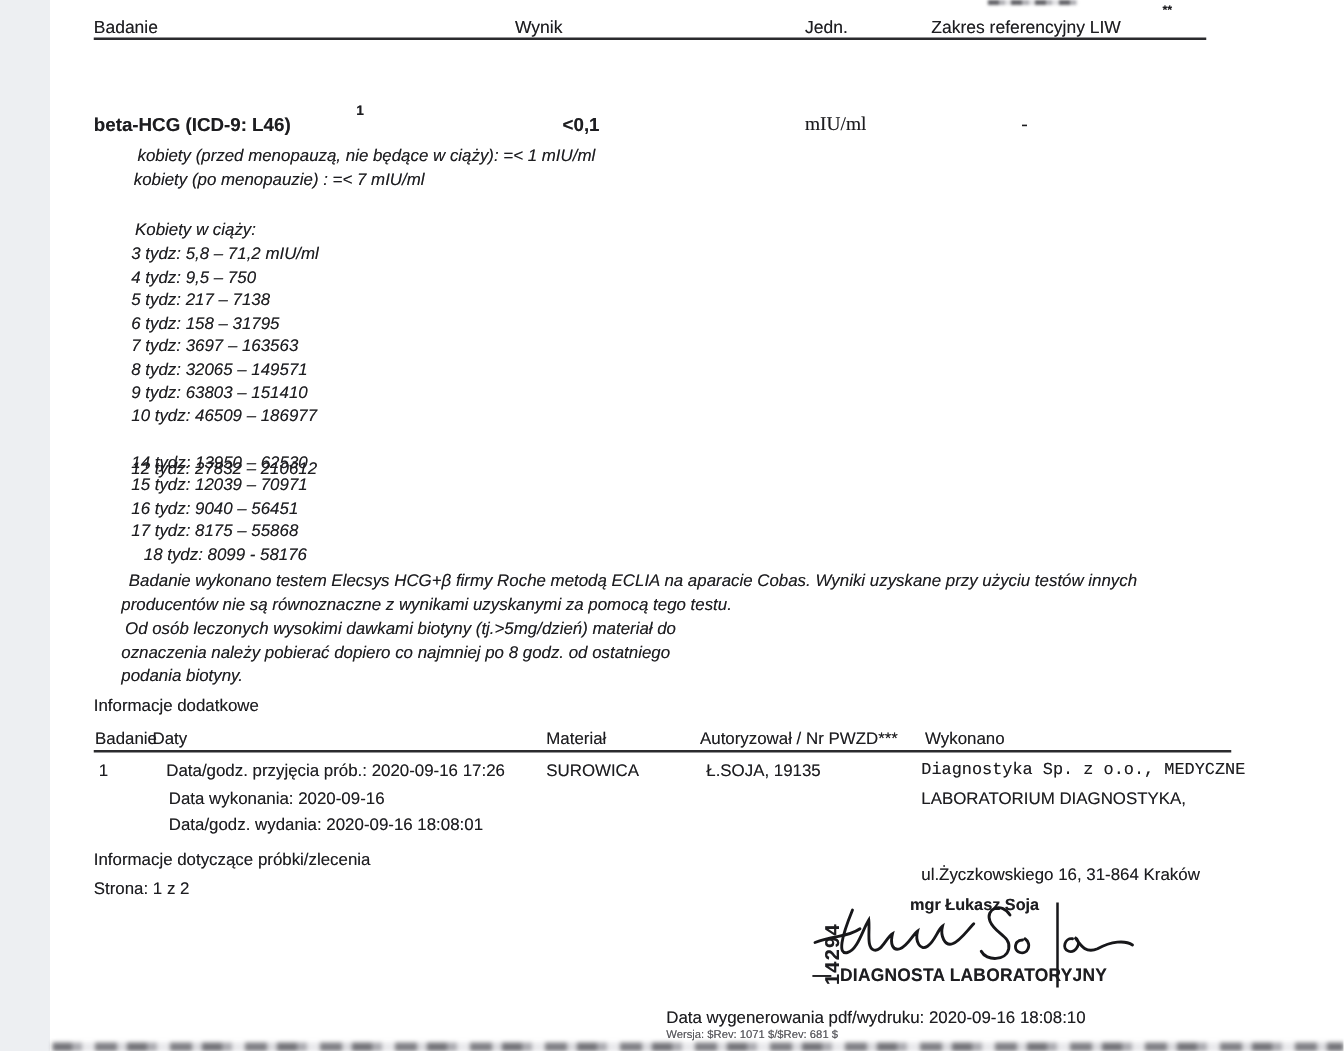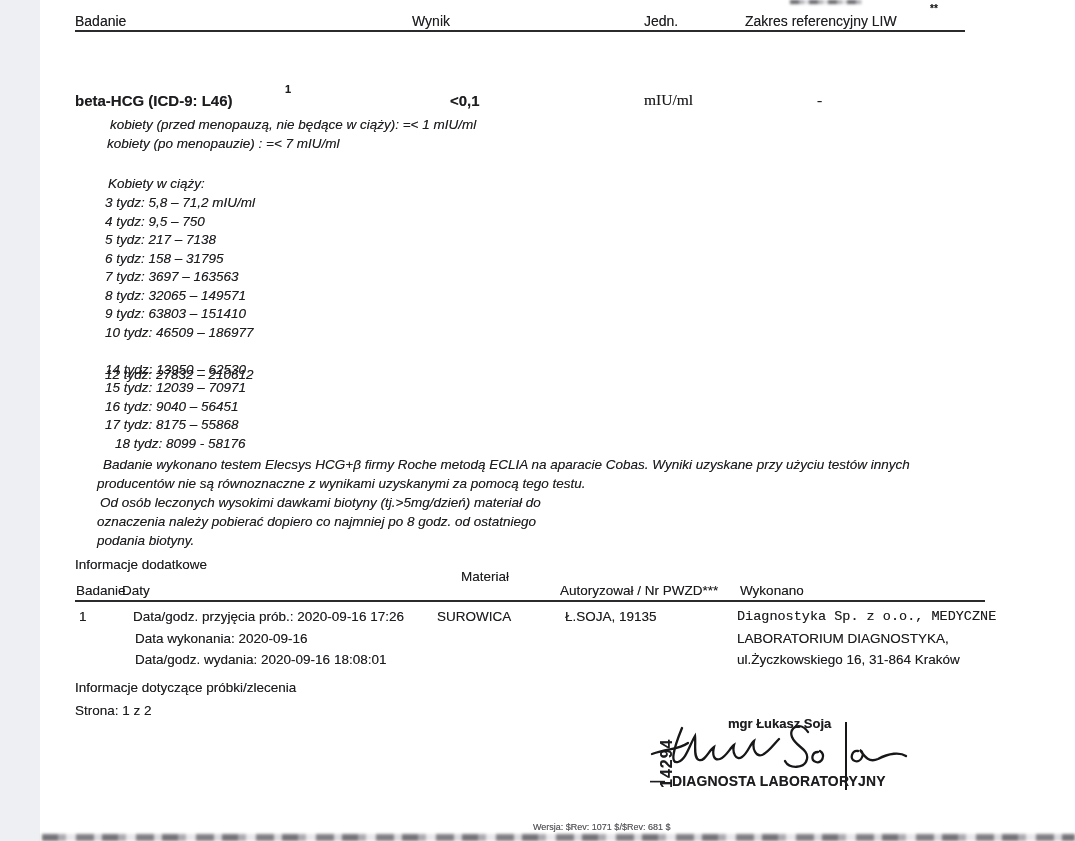--- a/index.html
+++ b/index.html
@@ -75,34 +75,34 @@
   <div class="abs it small13 soft" style="left:103px;top:457px;">Badanie wykonano testem Elecsys HCG+β firmy Roche metodą ECLIA na aparacie Cobas. Wyniki uzyskane przy użyciu testów innych</div>
   <div class="abs it small13 soft" style="left:97px;top:476px;">producentów nie są równoznaczne z wynikami uzyskanymi za pomocą tego testu.</div>
   <div class="abs it small13 soft" style="left:100px;top:494.5px;">Od osób leczonych wysokimi dawkami biotyny (tj.&gt;5mg/dzień) materiał do</div>
   <div class="abs it small13 soft" style="left:97px;top:513.5px;">oznaczenia należy pobierać dopiero co najmniej po 8 godz. od ostatniego</div>
   <div class="abs it small13 soft" style="left:97px;top:532.5px;">podania biotyny.</div>
 
   <div class="abs small13 soft" style="left:75px;top:557px;">Informacje dodatkowe</div>
 
   <div class="abs small13 soft" style="left:76px;top:583px;">Badanie</div>
   <div class="abs small13 soft" style="left:122px;top:583px;">Daty</div>
-  <div class="abs small13 soft" style="left:437px;top:569px;margin-left:24px;">Materiał</div>
+  <div class="abs small13 soft" style="left:437px;top:583px;">Materiał</div>
   <div class="abs small13 soft" style="left:560px;top:583px;">Autoryzował / Nr PWZD***</div>
   <div class="abs small13 soft" style="left:740px;top:583px;">Wykonano</div>
   <div class="rule" style="left:75px;top:600px;width:910px;height:1.6px;"></div>
 
   <div class="abs small13 soft" style="left:79px;top:609px;">1</div>
   <div class="abs small13 soft" style="left:133px;top:609px;">Data/godz. przyjęcia prób.: 2020-09-16 17:26</div>
   <div class="abs small13 soft" style="left:135px;top:630.5px;">Data wykonania: 2020-09-16</div>
   <div class="abs small13 soft" style="left:135px;top:652px;">Data/godz. wydania: 2020-09-16 18:08:01</div>
   <div class="abs small13 soft" style="left:437px;top:609px;">SUROWICA</div>
   <div class="abs small13 soft" style="left:565px;top:609px;">Ł.SOJA, 19135</div>
   <div class="abs small13 soft" style="left:737px;top:609px;font-family:Liberation Mono, monospace;">Diagnostyka Sp. z o.o., MEDYCZNE</div>
   <div class="abs small13 soft" style="left:737px;top:630.5px;">LABORATORIUM DIAGNOSTYKA,</div>
-  <div class="abs small13 soft" style="left:737px;top:652px;">ul.Życzkowskiego 16, 31-864 Kraków</div>
+  <div class="abs small13 soft" style="left:737px;top:692px;">ul.Życzkowskiego 16, 31-864 Kraków</div>
 
   <div class="abs small13 soft" style="left:75px;top:680px;">Informacje dotyczące próbki/zlecenia</div>
   <div class="abs small13 soft" style="left:75px;top:703px;">Strona: 1 z 2</div>
 
   <div class="abs rot-num soft" style="left:658px;top:788px;">14294</div>
   <div class="abs soft" style="left:728px;top:716px;font-size:13px;font-weight:600;">mgr Łukasz Soja</div>
 
   <svg class="abs" style="left:648px;top:712px;" width="270" height="72" viewBox="0 0 270 72">
     <g fill="none" stroke="#17171a" stroke-width="2.3" stroke-linecap="round">
       <path d="M4,42 C20,36 30,38 40,31"></path>
@@ -110,17 +110,18 @@
       <path d="M160,20 C153,9 140,15 144,25 C148,35 161,37 159,47 C157,57 141,57 137,49"></path>
       <path d="M170,40 C164,40 162,48 168,50 C174,52 178,43 172,39"></path>
       <path d="M210,39 C204,38 201,47 207,49 C213,51 218,41 212,38 C217,45 221,51 230,47 C241,41 252,40 258,44"></path>
     </g>
   </svg>
   <div class="vline" style="left:845px;top:722px;width:2px;height:68px;"></div>
 
   <div class="abs soft" style="left:650px;top:772px;font-size:15px;font-weight:bold;">—</div>
   <div class="abs sig-title soft" style="left:672px;top:773px;">DIAGNOSTA LABORATORYJNY</div>
 
+  <div class="abs small13 soft" style="left:533px;top:806px;">Data wygenerowania pdf/wydruku: 2020-09-16 18:08:10</div>
   <div class="abs soft" style="left:533px;top:822px;font-size:9px;color:#5b5b60;">Wersja: $Rev: 1071 $/$Rev: 681 $</div>
 
   <div class="cutline" style="left:42px;top:834px;width:1033px;"></div>
 
 </div>
 
 </body></html>

